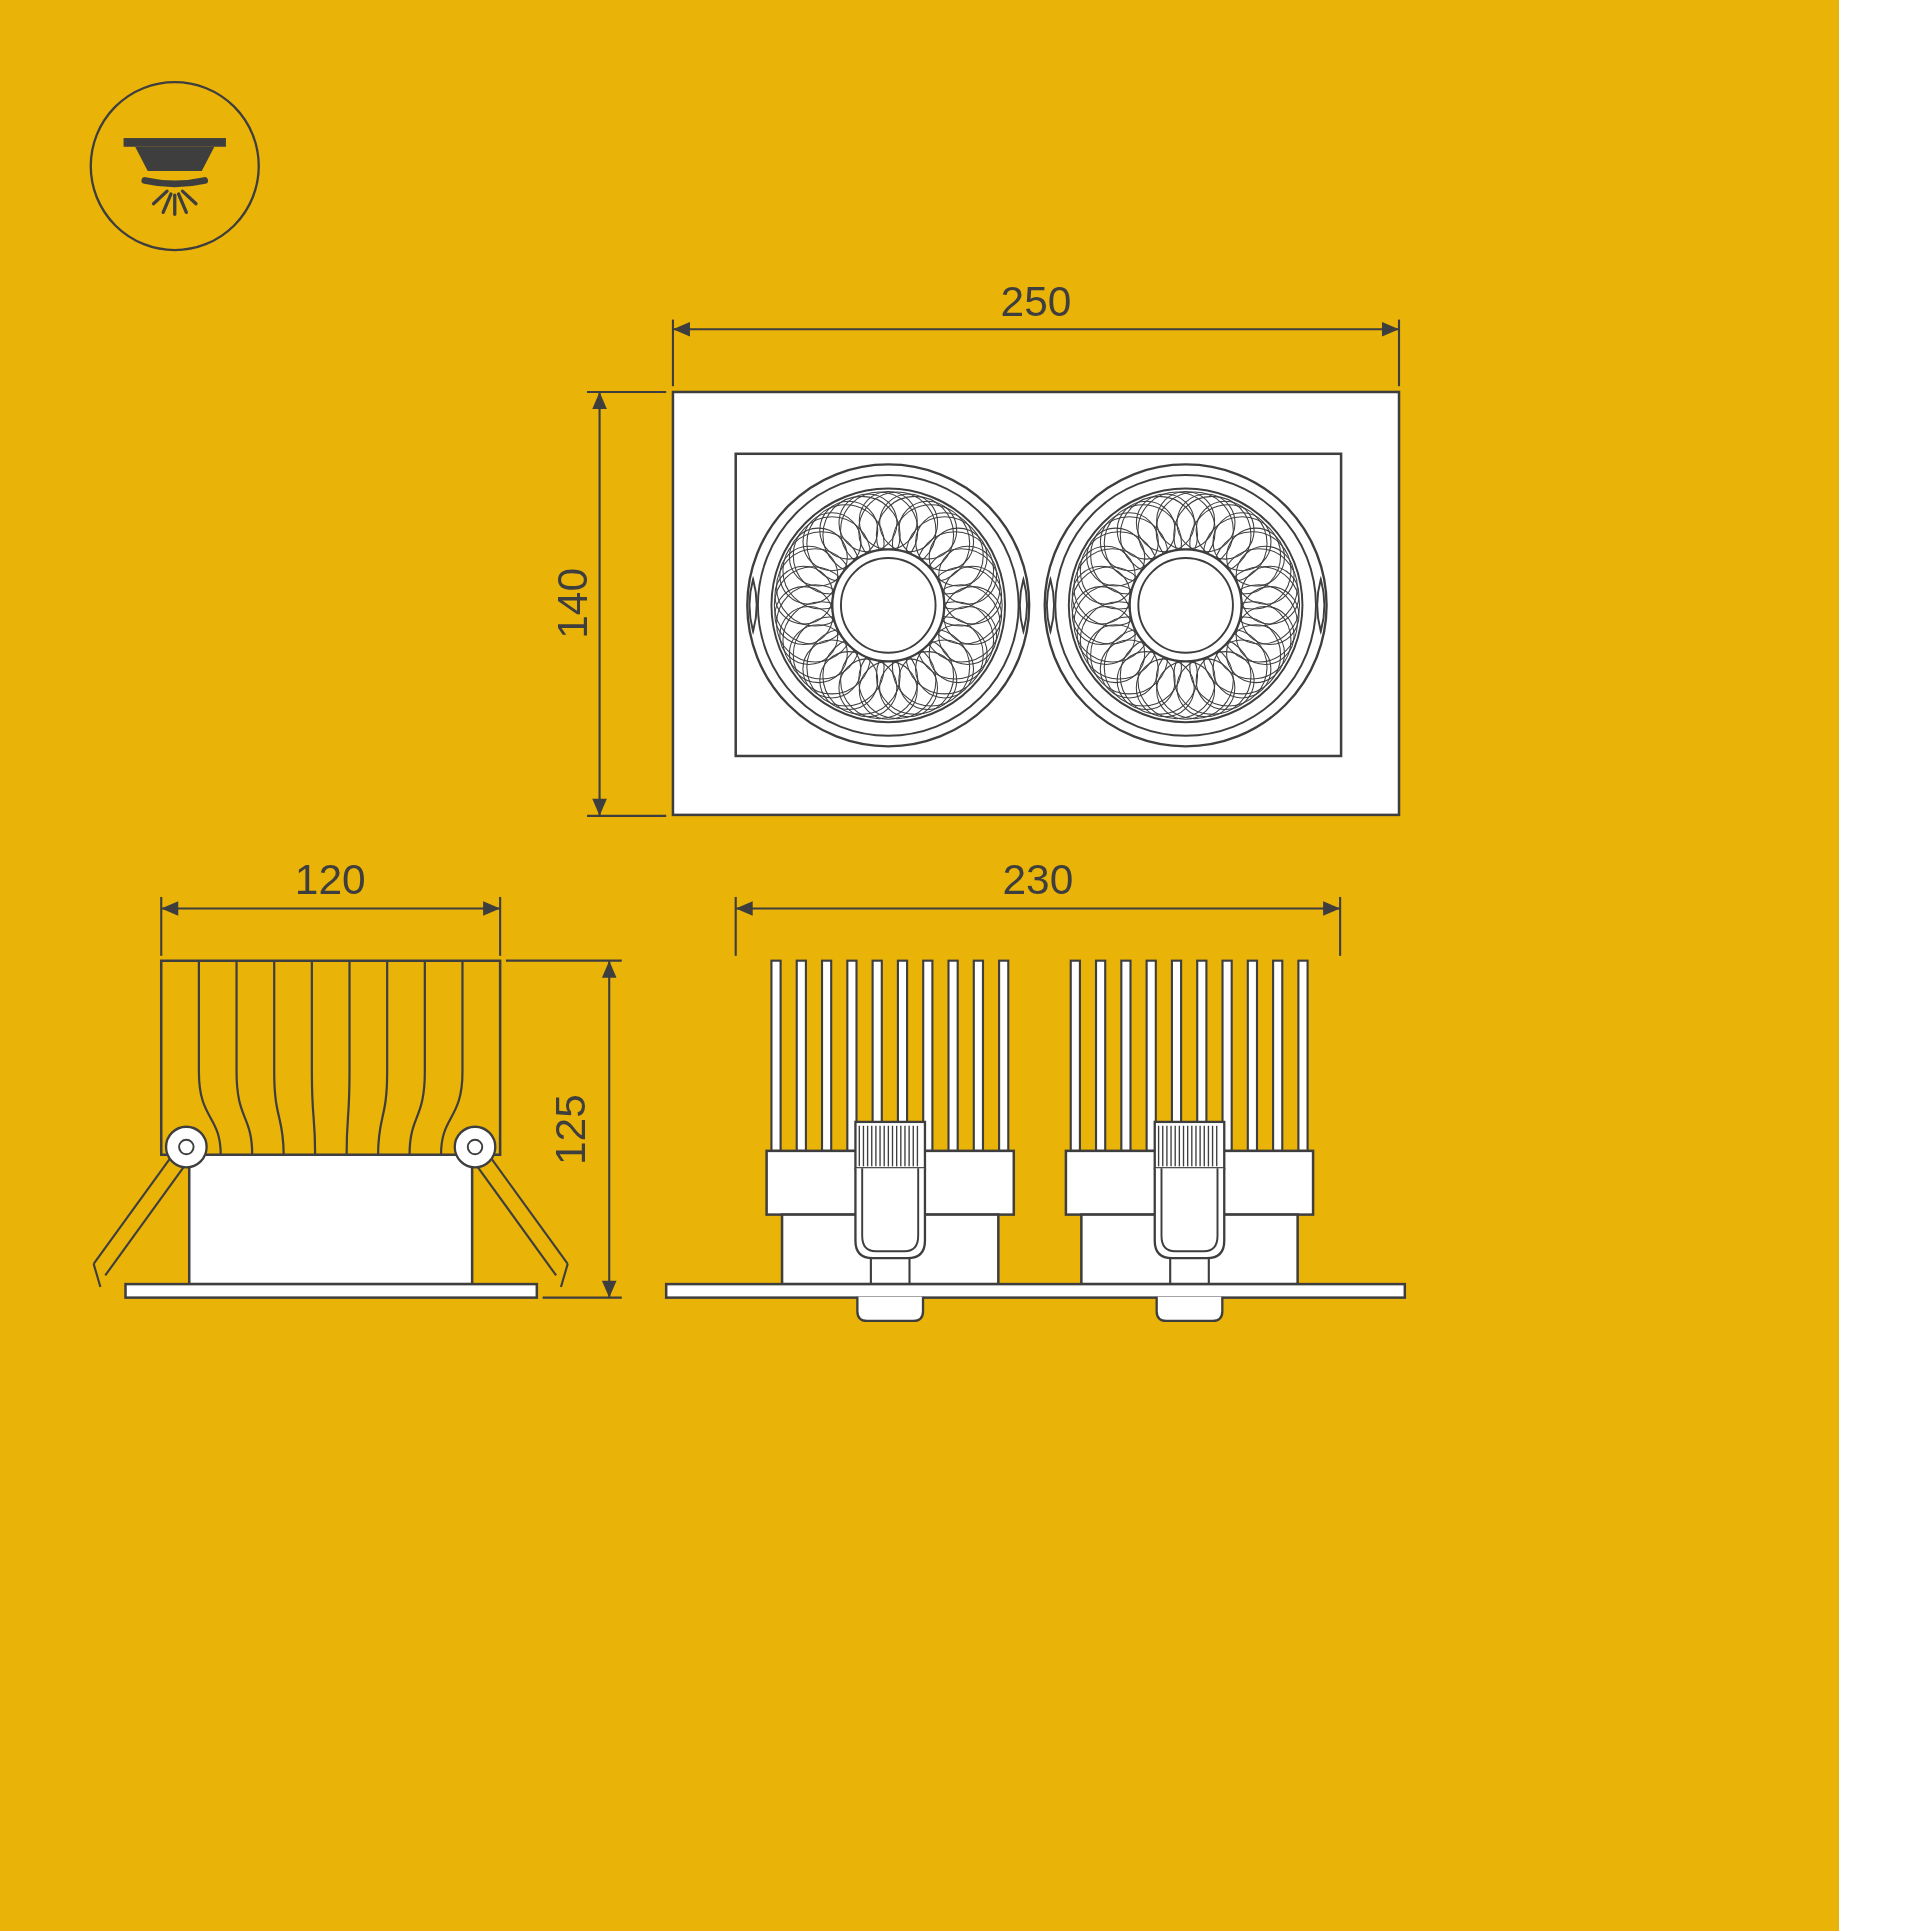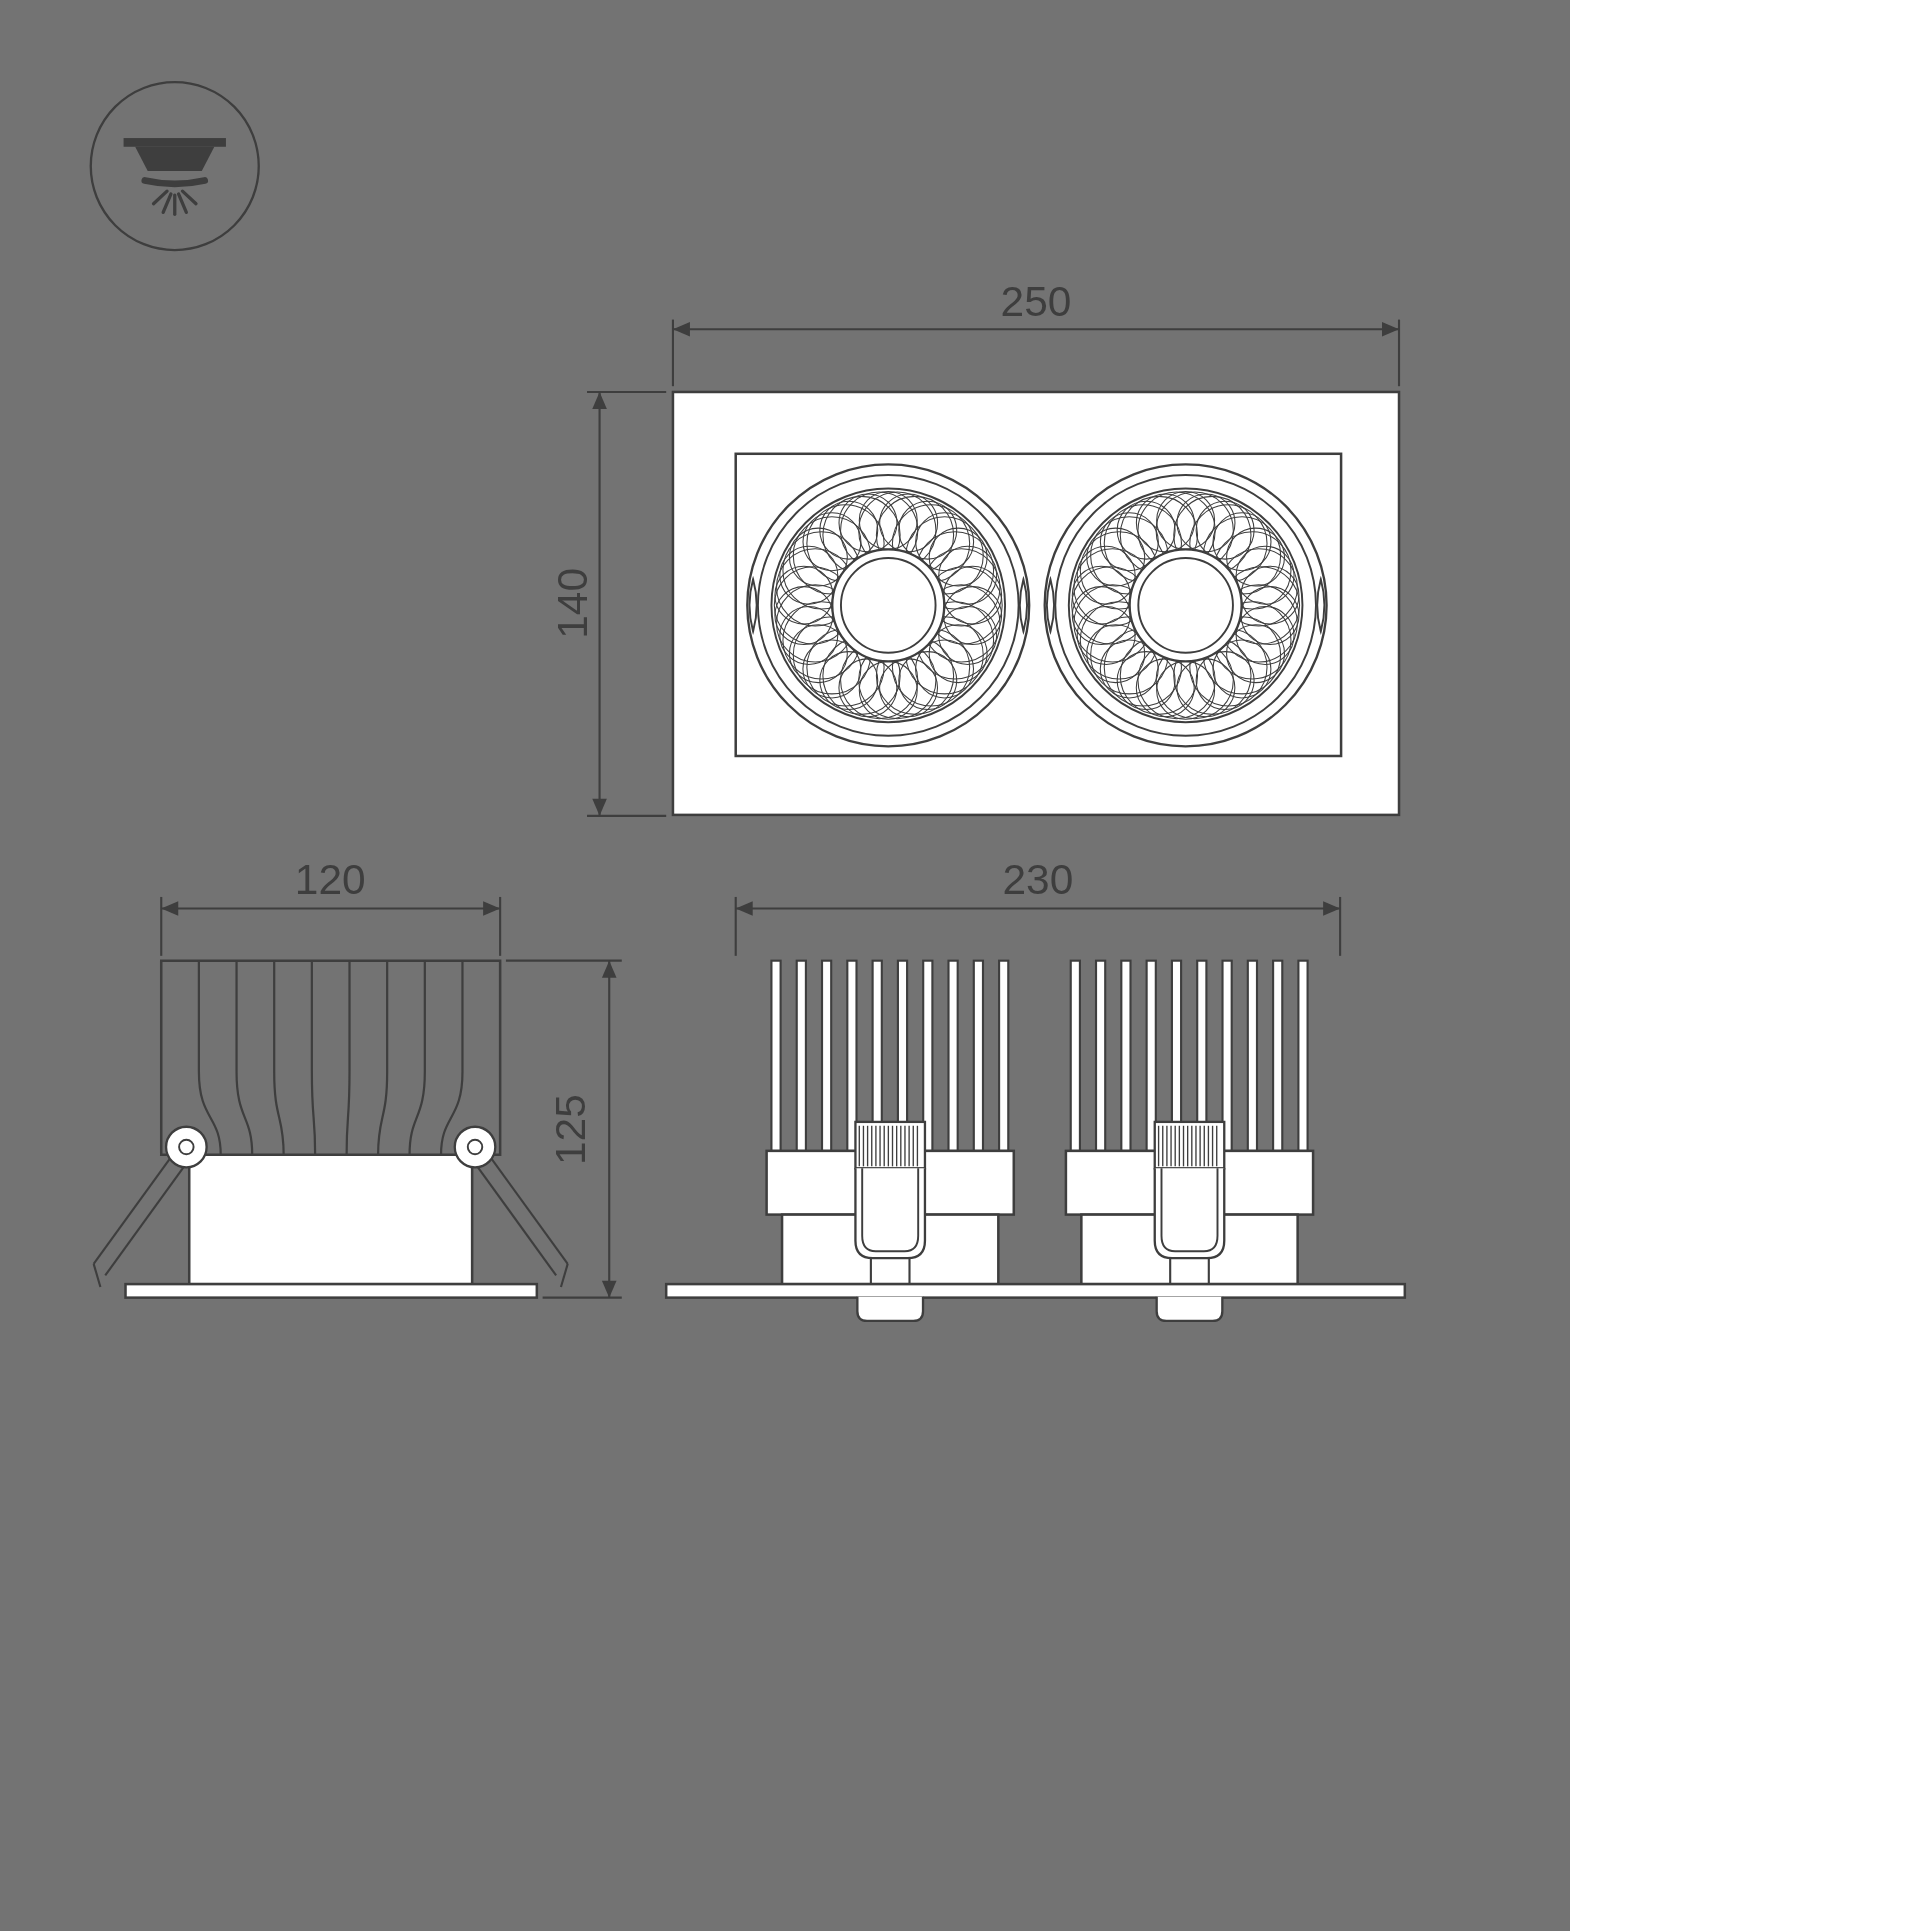--- a/index.html
+++ b/index.html
@@ -1,17 +1,17 @@
 <!DOCTYPE html>
 <html style="--ln: #3e3e3e;"><head>
 <meta charset="utf-8">
 <style>
   :root{ --ln:#3e3e3e; }
   html,body{ margin:0; padding:0; background:#fff; }
-  .canvas{ width:1570px; height:1931px; background:#737373; position:relative; overflow:hidden; }
+  .canvas{ width:1839px; height:1931px; background:#eab308; position:relative; overflow:hidden; }
   svg.sheet{ display:block; width:1931px; height:1931px; }
 
   .ol  { fill:#fff; stroke:var(--ln); stroke-width:2.6; }
   .ol2 { fill:none; stroke:var(--ln); stroke-width:2.6; }
   .w24 { stroke-width:2.4; }
   .w20 { stroke-width:2.0; }
   .dim { fill:none; stroke:var(--ln); stroke-width:2.2; }
   .dark{ fill:var(--ln); stroke:none; }
   .ray { stroke:var(--ln); stroke-width:3.4; fill:none; stroke-linecap:round; }
   .wide{ stroke-width:7; }

